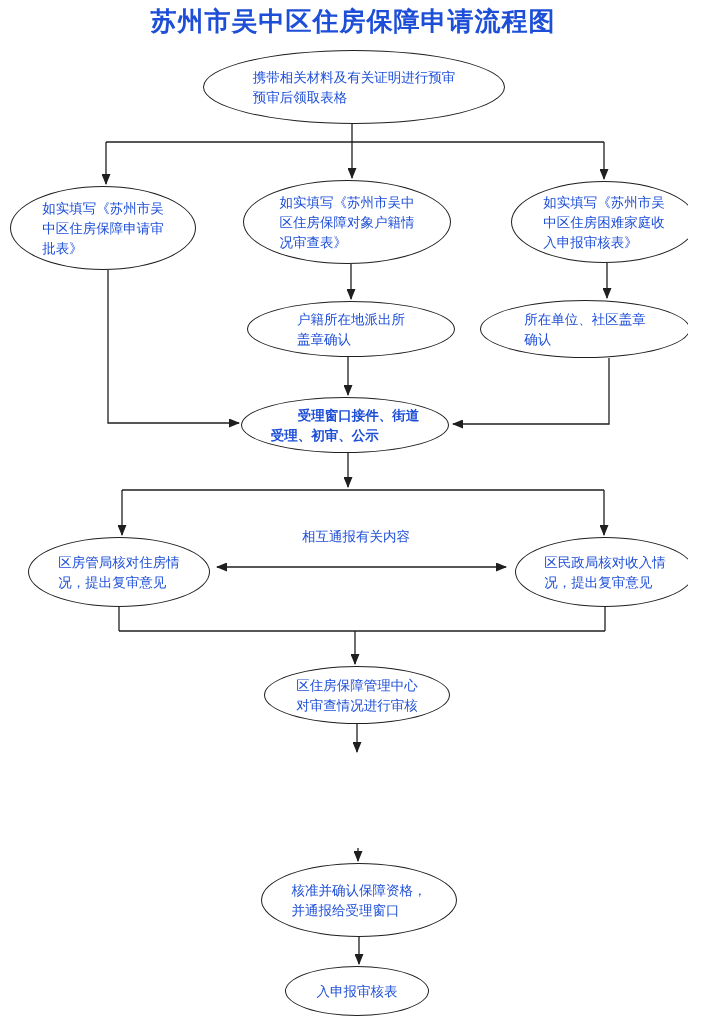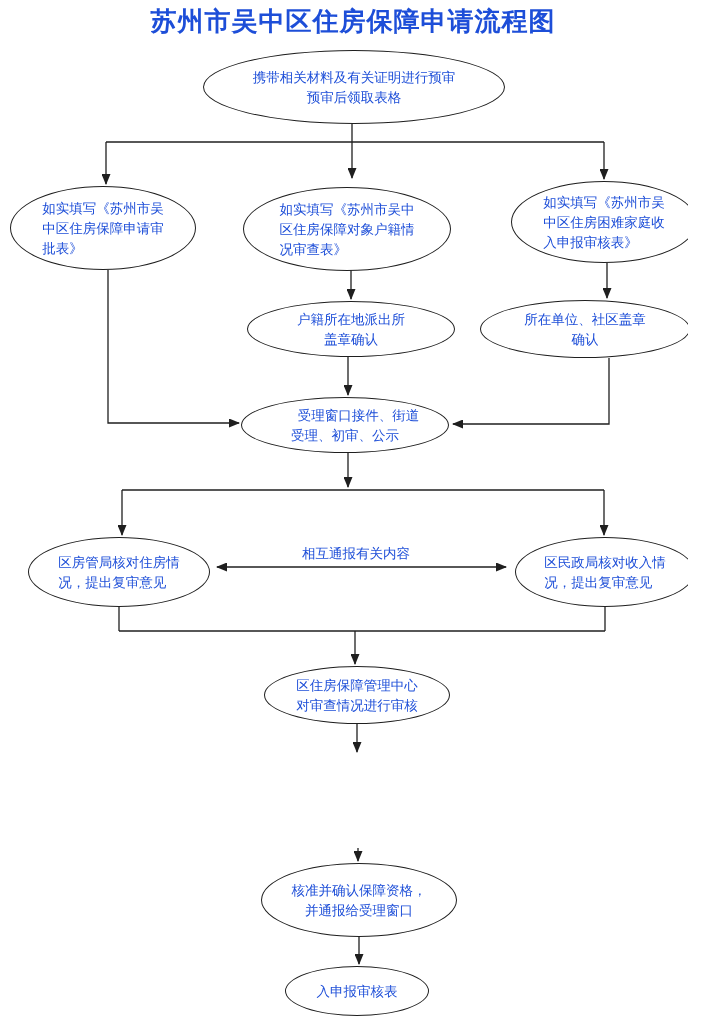--- a/index.html
+++ b/index.html
@@ -33,30 +33,28 @@
     background: #ffffff;
     display: flex;
     align-items: center;
     justify-content: center;
     box-sizing: border-box;
   }
   .node-text {
     white-space: pre-line;
     font-size: 13.5px;
     line-height: 20px;
-    text-align: center;
   }
   .ta-left .node-text { text-align: left; }
-  .indent .node-text { text-indent: 2em; }
+  .indent .node-text { text-indent: 2em; font-weight: bold; }
   .float-label {
     position: absolute;
     font-size: 13.5px;
     line-height: 18px;
     white-space: nowrap;
-    margin-top: 17px;
   }
 </style>
 </head>
 <body>
 
 <div id="canvas">
 
   <svg id="connectors" viewBox="0 0 726 1030" xmlns="http://www.w3.org/2000/svg">
     <defs>
       <marker id="arrow" markerUnits="userSpaceOnUse" markerWidth="11" markerHeight="9" refX="10" refY="4.5" orient="auto">
@@ -103,21 +101,21 @@
     <span class="node-text">携带相关材料及有关证明进行预审
 预审后领取表格</span>
   </div>
 
   <div class="node ta-left" style="left:10px; top:186px; width:186px; height:84px">
     <span class="node-text">如实填写《苏州市吴
 中区住房保障申请审
 批表》</span>
   </div>
 
-  <div class="node ta-left" style="left:243px; top:187px; width:208px; height:84px">
+  <div class="node ta-left" style="left:243px; top:180px; width:208px; height:84px">
     <span class="node-text">如实填写《苏州市吴中
 区住房保障对象户籍情
 况审查表》</span>
   </div>
 
   <div class="node ta-left" style="left:511px; top:181px; width:186px; height:82px">
     <span class="node-text">如实填写《苏州市吴
 中区住房困难家庭收
 入申报审核表》</span>
   </div>

